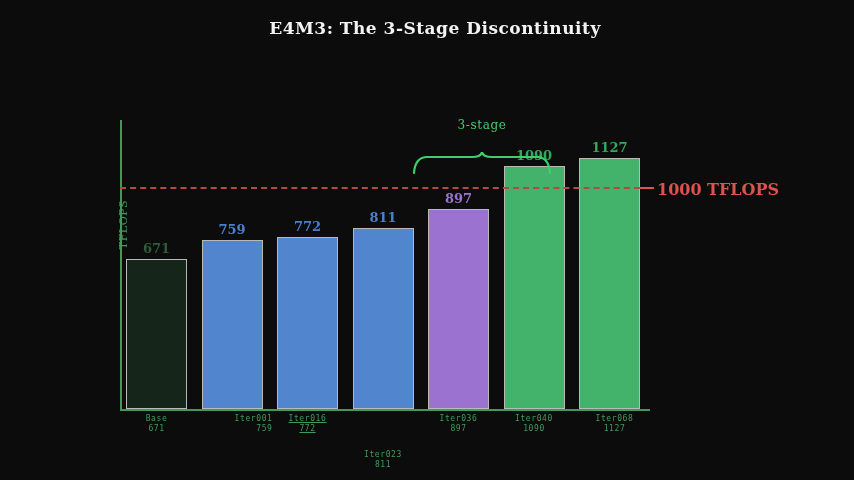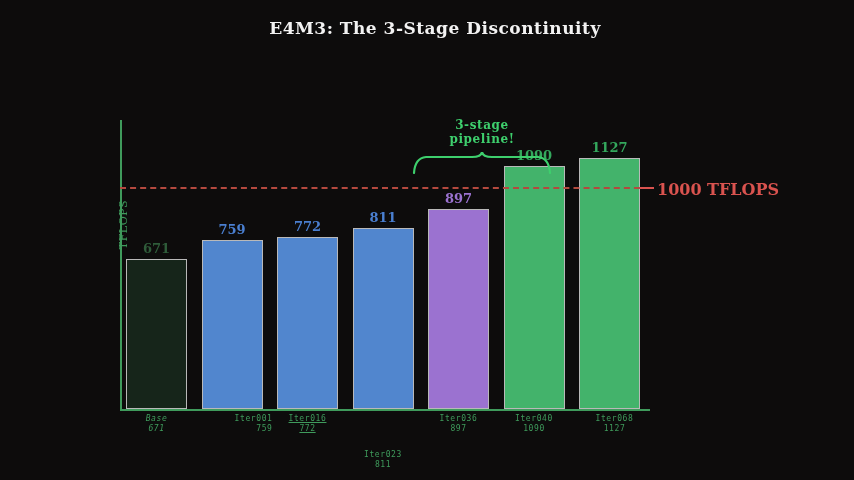--- a/index.html
+++ b/index.html
@@ -121,21 +121,21 @@
     height: 22px;
   }
   #brace-label {
     position: absolute;
     left: 402px;
     top: 118px;
     width: 160px;
     text-align: center;
     color: #3ecf6d;
     font-family: "DejaVu Serif", "Liberation Serif", serif;
-    font-weight: bold;
+    font-weight: normal;
     font-size: 12px;
     line-height: 14px;
     letter-spacing: 0.6px;
   }
 
   
   .xtick {
     position: absolute;
     text-align: center;
     color: #3f9b5c;
@@ -180,25 +180,24 @@
   <div id="threshold-dash" style="left: 640px; top: 186.923px;"></div>
   <div id="threshold-label" style="left: 657px; top: 179.923px;">1000 TFLOPS</div>
 
   <div id="brace-wrap">
     <svg width="140" height="22" viewBox="0 0 140 22">
       <path d="M2,21 Q3,6 14,5 L60,5 Q69,5 70,0 Q71,5 80,5 L126,5 Q137,6 138,21" fill="none" stroke="#3ecf6d" stroke-width="2.2" stroke-linecap="round"></path>
     </svg>
   </div>
   <div id="brace-label">
     <div>3-stage</div>
-    <div>pipeline!</div>
   </div>
 
   <div id="xticks-layer">
-      <div class="xtick" style="left: 116px; top: 414px; width: 81px; font-style: italic;">
+      <div class="xtick" style="left: 116px; top: 414px; width: 81px;">
         <div>Base</div>
         <div>671</div>
       </div>
       <div class="xtick" style="left: 191.5px; top: 414px; width: 81px; text-align: right;">
         <div>Iter001</div>
         <div>759</div>
       </div>
       <div class="xtick" style="left: 267px; top: 414px; width: 81px; text-decoration: underline;">
         <div>Iter016</div>
         <div>772</div>

